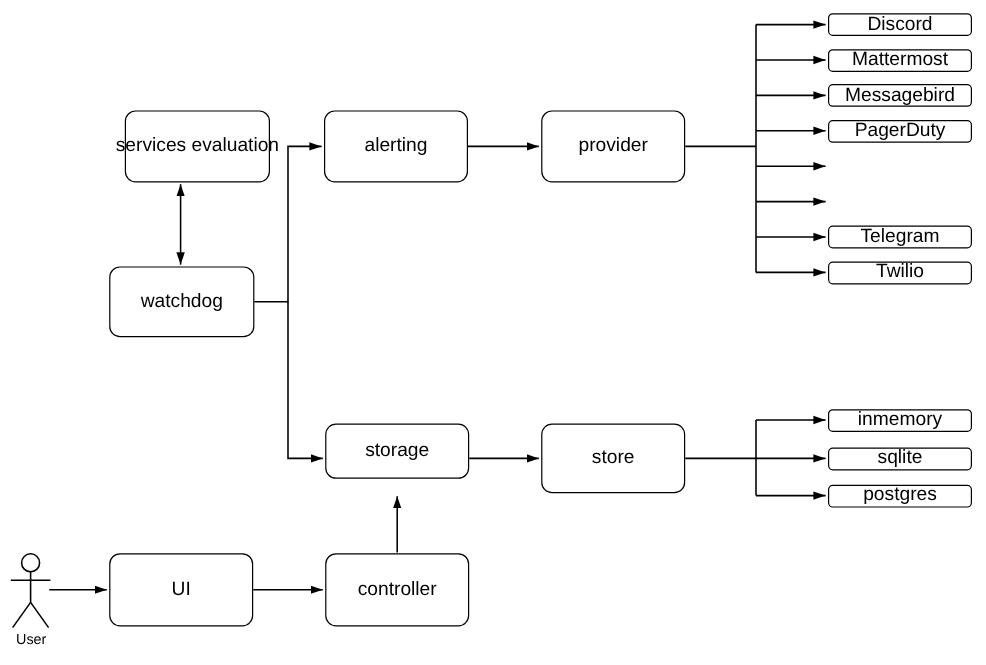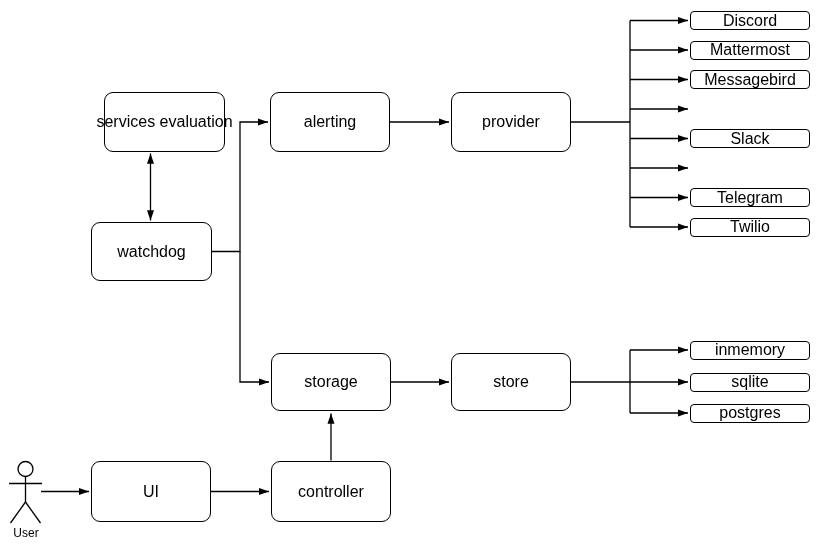--- a/index.html
+++ b/index.html
@@ -18,21 +18,21 @@
     background:var(--fill,#fff);border:1.3px solid var(--stroke,#000);
     display:flex;align-items:center;justify-content:center;
     font-size:16px;line-height:1.2;text-align:center;white-space:nowrap;
   }
   .node.big{border-radius:9px;}
   .node.leaf{left:690px;width:120px;height:19px;border-radius:4px;}
   .n-se{left:104px;top:92px;width:121px;height:60px;}
   .n-alerting{left:270px;top:92px;width:120px;height:60px;}
   .n-provider{left:451px;top:92px;width:120px;height:60px;}
   .n-watchdog{left:91px;top:222px;width:121px;height:59px;}
-  .n-storage{left:271px;top:353px;width:120px;height:58px;}
+  .n-storage{left:271px;top:353px;width:120px;height:46px;}
   .n-store{left:451px;top:353px;width:120px;height:58px;}
   .n-ui{left:91px;top:461px;width:120px;height:61px;}
   .n-controller{left:271px;top:461px;width:120px;height:61px;}
   .actor-label{position:absolute;left:8px;top:526px;width:36px;text-align:center;font-size:12px;}
 </style>
 </head>
 <body>
 
 <div class="canvas">
 
@@ -98,19 +98,19 @@
     <span>UI</span>
   </div>
   <div class="node big n-controller">
     <span>controller</span>
   </div>
 
   <div class="actor-label">User</div>
 <div class="node leaf" style="top: 11px;">Discord</div>
     <div class="node leaf" style="top: 40.5px;">Mattermost</div>
     <div class="node leaf" style="top: 70px;">Messagebird</div>
-    <div class="node leaf" style="top: 129px;">Slack</div>
+    <div class="node leaf" style="top: 99.5px;">PagerDuty</div>
     <div class="node leaf" style="top: 188px;">Telegram</div>
     <div class="node leaf" style="top: 217.5px;">Twilio</div>
     <div class="node leaf" style="top: 340.5px;">inmemory</div>
     <div class="node leaf" style="top: 372.5px;">sqlite</div>
     <div class="node leaf" style="top: 403.5px;">postgres</div>
   </div>
 
 </body></html>

